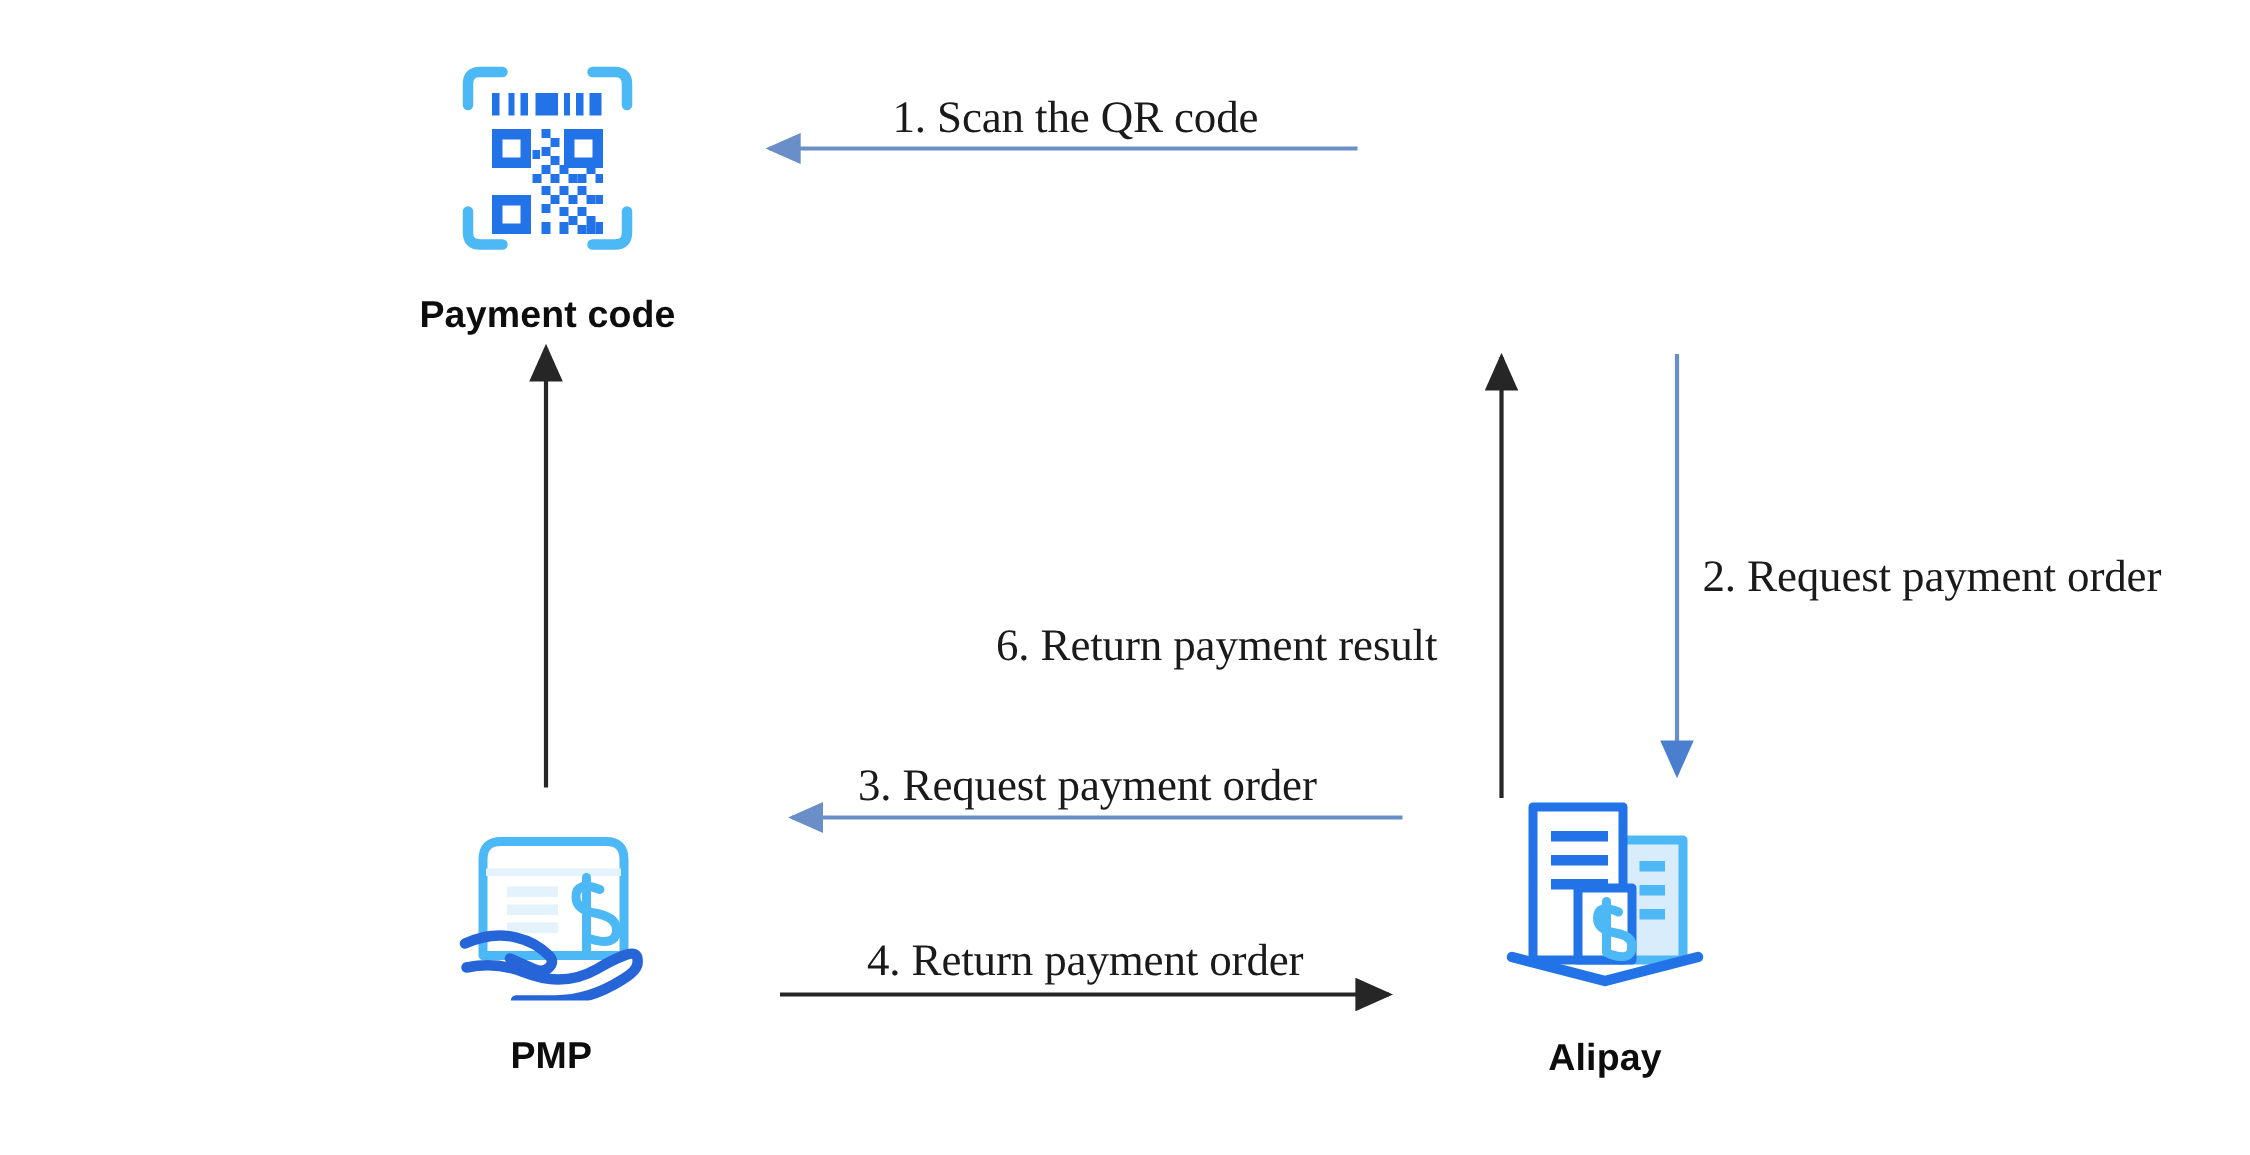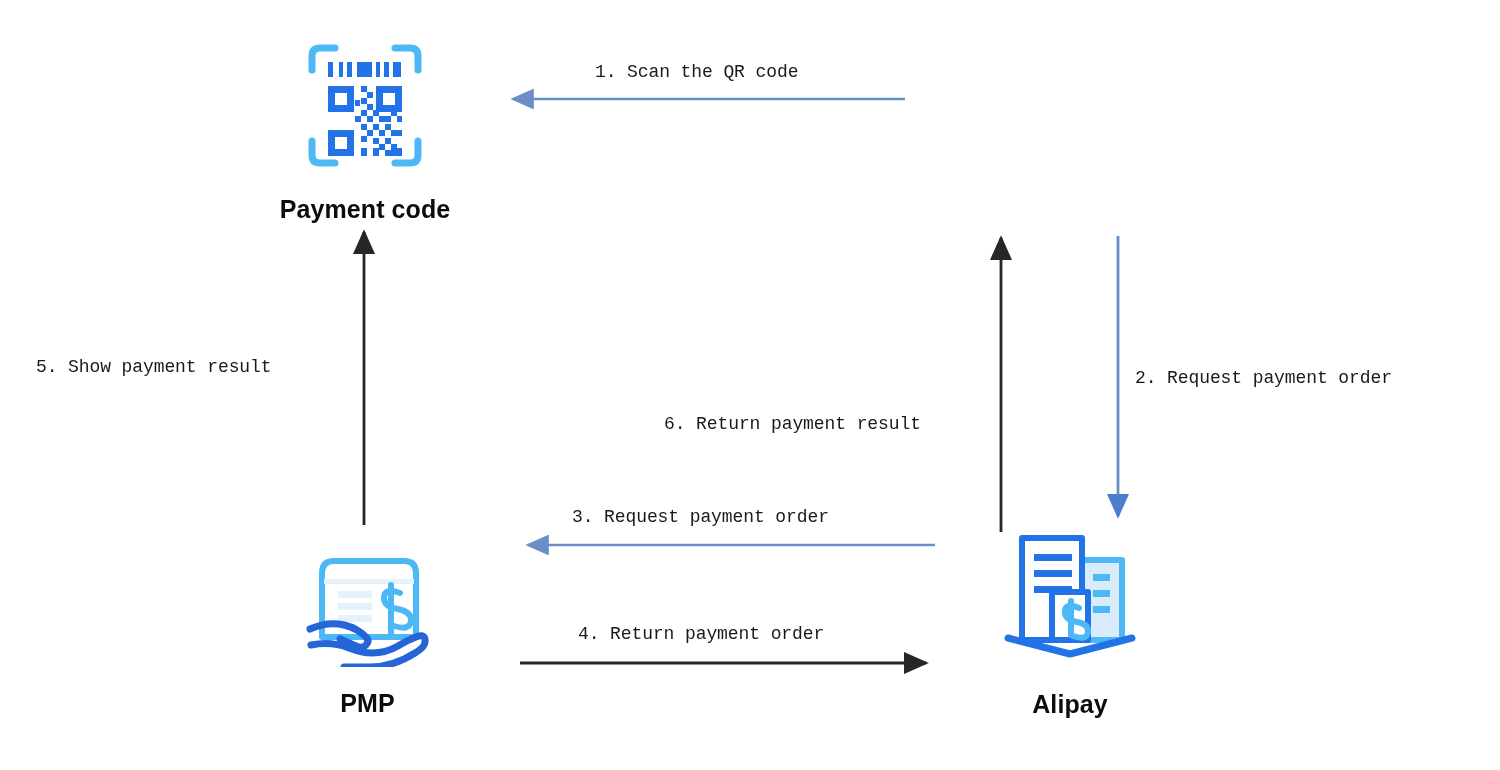--- a/index.html
+++ b/index.html
@@ -31,23 +31,23 @@
     font-family: "Liberation Sans", sans-serif;
     font-weight: bold;
     font-size: 25px;
     color: #0d0d0d;
     letter-spacing: 0.1px;
     white-space: nowrap;
     margin-top: 18px;
   }
   .edge-label {
     position: absolute;
-    font-family: Liberation Mono, monospace;
+    font-family: Liberation Serif, serif;
     font-weight: normal;
-    font-size: 18px;
+    font-size: 30px;
     color: #1a1a1a;
     white-space: nowrap;
     letter-spacing: -0.1px;
   }
   .arrow-svg {
     position: absolute;
     overflow: visible;
   }
 </style>
 </head>
@@ -218,21 +218,20 @@
   <div class="edge-label" style="left:578px; top:624px;">4. Return payment order</div>
 
   <svg class="arrow-svg" style="left:353px; top:228px;" width="22" height="300">
     <defs>
       <marker id="ah-black-up" markerWidth="9" markerHeight="8" refX="8" refY="4" orient="auto" markerUnits="strokeWidth">
         <path d="M0 0 L9 4 L0 8 z" fill="#262626"></path>
       </marker>
     </defs>
     <line x1="11" y1="297" x2="11" y2="4" stroke="#262626" stroke-width="2.8" marker-end="url(#ah-black-up)"></line>
   </svg>
-  <div class="edge-label" style="left:36px; top:357px;">5. Show payment result</div>
 
   <svg class="arrow-svg" style="left:990px; top:234px;" width="22" height="300">
     <defs>
       <marker id="ah-black-up6" markerWidth="9" markerHeight="8" refX="8" refY="4" orient="auto" markerUnits="strokeWidth">
         <path d="M0 0 L9 4 L0 8 z" fill="#262626"></path>
       </marker>
     </defs>
     <line x1="11" y1="298" x2="11" y2="4" stroke="#262626" stroke-width="2.8" marker-end="url(#ah-black-up6)"></line>
   </svg>
   <div class="edge-label" style="left:664px; top:366px;margin-top:48px;">6. Return payment result</div>

